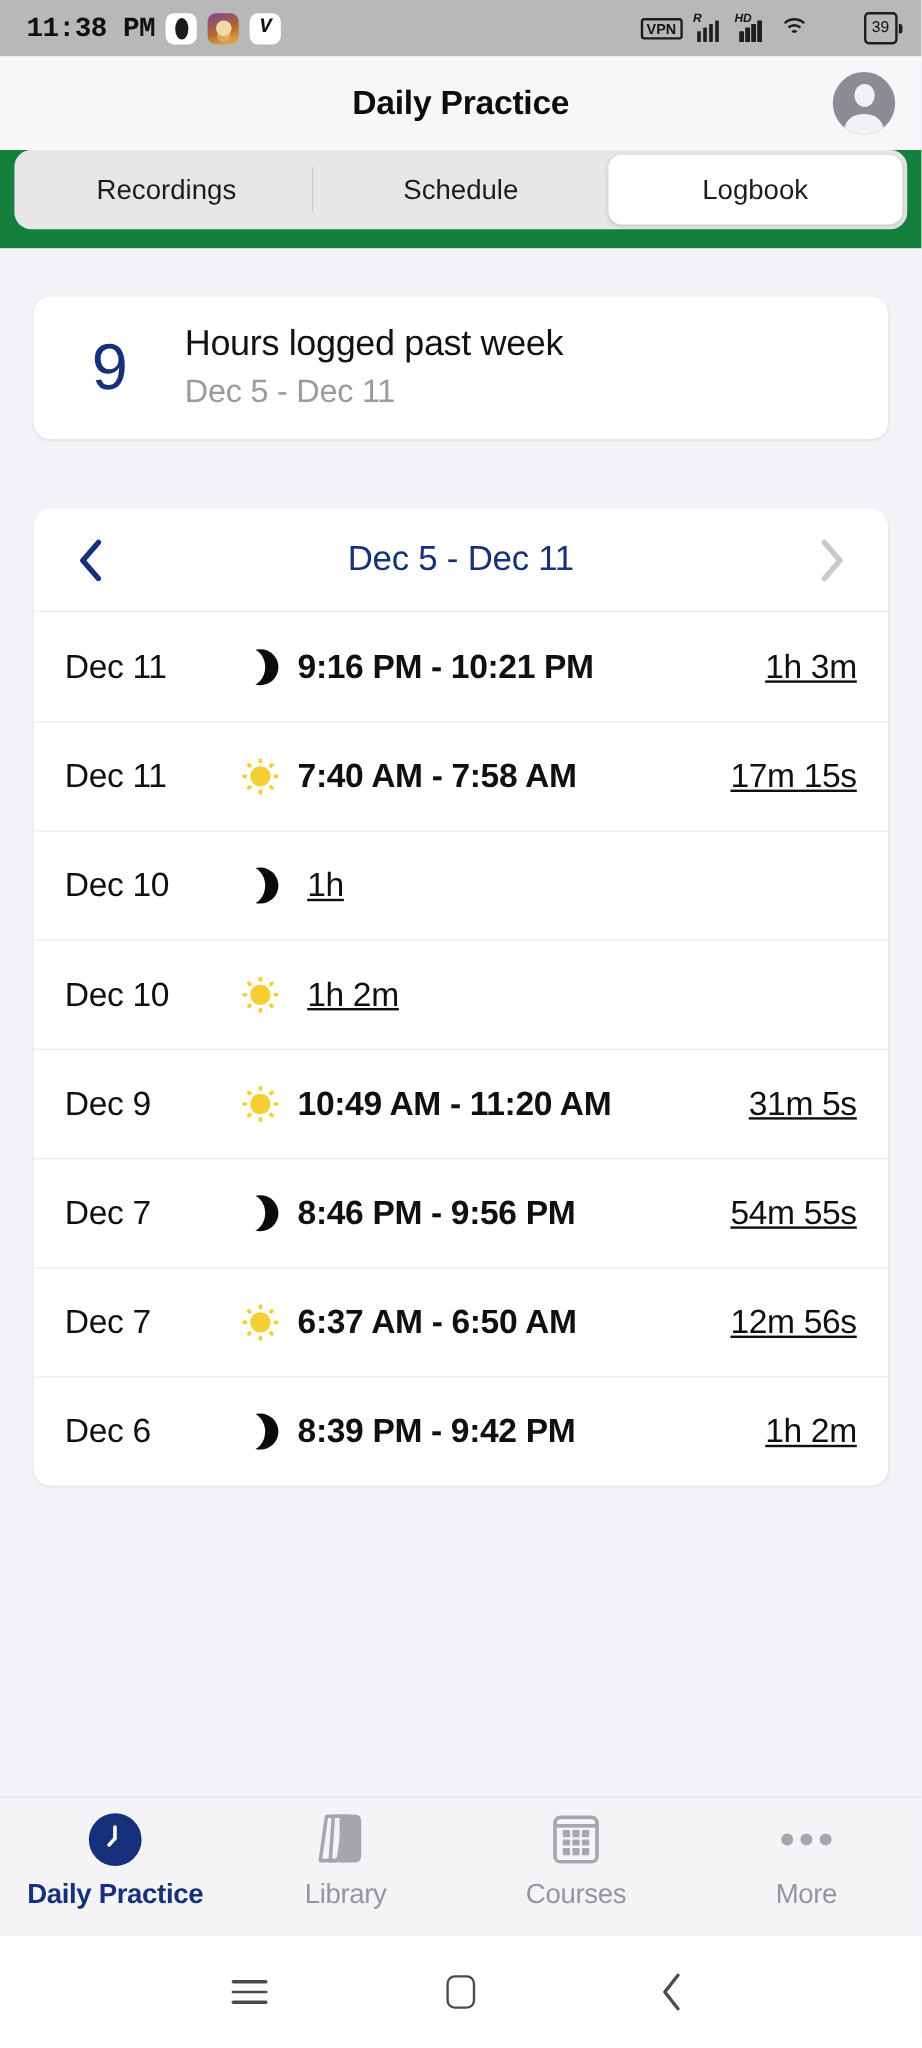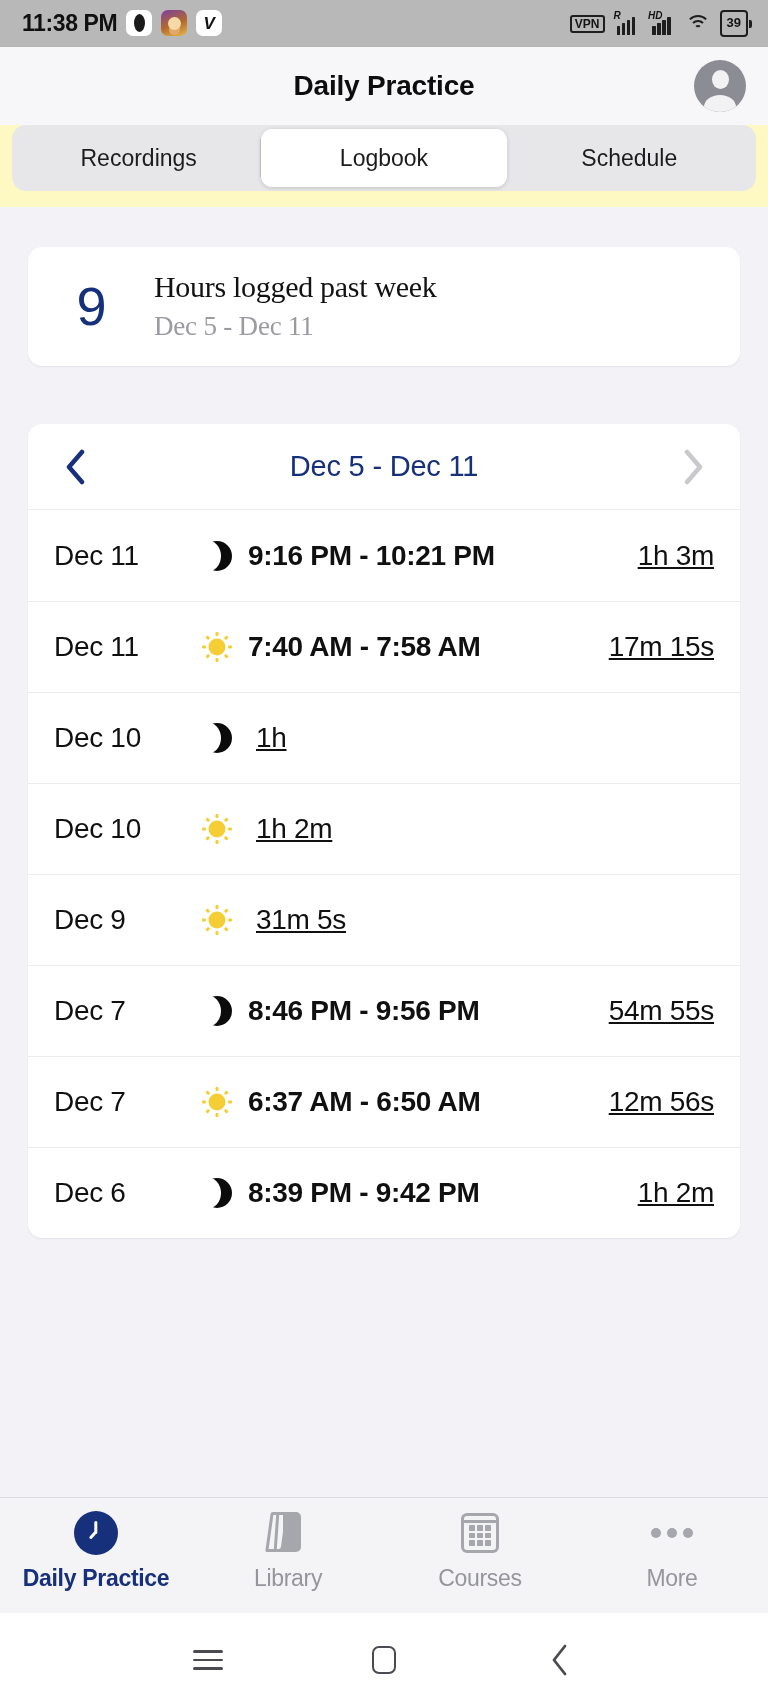--- a/index.html
+++ b/index.html
@@ -11,21 +11,21 @@
     overflow:hidden;
   }
   #phone { position:relative; width:768px; height:1707px; display:flex; flex-direction:column; background:#f2f2f7; }
 
   
   .statusbar {
     height:47px; flex:0 0 47px; background:#b8b8b8; color:#141414;
     display:flex; align-items:center; justify-content:space-between;
     padding:0 16px 0 22px;
   }
-  .sb-left { display:flex; align-items:flex-start; gap:9px; }
+  .sb-left { display:flex; align-items:flex-end; gap:9px;font-family:Liberation Mono, monospace; }
   .sb-clock { font-size:23px; font-weight:700; letter-spacing:-0.4px; color:#101010; }
   .sb-app { width:26px; height:26px; border-radius:7px; display:flex; align-items:center; justify-content:center; overflow:hidden; }
   .app-a { background:#ffffff; }
   .app-a i { display:block; width:11px; height:18px; border-radius:50%; background:#1a1a1a; }
   .app-b { background:linear-gradient(160deg,#7d3fa0 0%,#b36a2c 55%,#e8b84a 100%); }
   .app-b i { display:block; width:13px; height:13px; border-radius:50%; background:#f6d9a8; box-shadow:0 6px 0 -1px #e0a96b; }
   .app-c { background:#ffffff; font-size:17px; font-weight:700; font-style:italic; color:#111; line-height:1; }
   .sb-right { display:flex; align-items:center; gap:9px; }
   .vpn-box { border:2px solid #1e1e1e; border-radius:3px; padding:1px 3px; font-size:12px; font-weight:700; line-height:1; }
   .sig { position:relative; display:flex; align-items:flex-end; gap:1.5px; height:22px; padding-left:3px; }
@@ -34,49 +34,49 @@
   .sig b:nth-child(3){height:12px;} .sig b:nth-child(4){height:15px;} .sig b:nth-child(5){height:18px;}
   .sig .sup { position:absolute; top:-2px; left:0; font-size:10px; font-weight:700; line-height:1; }
   .sig .sup.hd { left:-1px; }
   .wifi { width:26px; height:20px; position:relative; }
   .wifi span { position:absolute; left:50%; transform:translateX(-50%); border:2.6px solid #1e1e1e;
     border-bottom-color:transparent; border-left-color:transparent; border-right-color:transparent; border-radius:50%; }
   .wifi .w1 { width:25px; height:25px; top:1px; }
   .wifi .w2 { width:16px; height:16px; top:6px; }
   .wifi .w3 { width:7px; height:7px; top:11px; }
   .batt { display:flex; align-items:center; }
-  .batt .body { border:2px solid #1e1e1e; border-radius:4px; padding:4px 5px; font-size:13px; font-weight:700; line-height:1.15; }
+  .batt .body { border:2px solid #1e1e1e; border-radius:4px; padding:4px 5px; font-size:13px; font-weight:400; line-height:1.15;margin-left:36px; }
   .batt .tip { width:3px; height:8px; background:#1e1e1e; border-radius:0 2px 2px 0; margin-left:1px; }
 
   
   .appbar { background:#f7f7f9; flex:0 0 78px; display:flex; align-items:center; padding:0 22px; position:relative; }
   .app-title { flex:1; text-align:center; font-size:28px; font-weight:700; color:#0d0d0d; letter-spacing:-0.2px; }
   .avatar { position:absolute; right:22px; top:50%; transform:translateY(-50%); width:52px; height:52px; border-radius:50%;
     background:#8c8c94; display:flex; align-items:flex-end; justify-content:center; overflow:hidden; }
   .avatar .head { position:absolute; top:10px; width:17px; height:19px; border-radius:50%; background:#f2f2f4; }
   .avatar .body { position:absolute; bottom:-7px; width:32px; height:24px; border-radius:50% 50% 0 0; background:#f2f2f4; }
 
   
-  .segwrap { flex:0 0 82px; background:#fef9c3; padding:0 12px 12px; }
+  .segwrap { flex:0 0 82px; background:#15803d; padding:0 12px 12px; }
   .segment { height:66px; background:#e7e7ea; border-radius:14px; display:flex; padding:4px; position:relative; }
   .seg-btn { flex:1; display:flex; align-items:center; justify-content:center; font-size:23px; color:#1c1c1e;
     border-radius:11px; position:relative; }
   .seg-btn.active { background:#ffffff; box-shadow:0 1px 4px rgba(0,0,0,.16); font-weight:400; }
   .seg-div { position:absolute; top:14px; bottom:14px; width:1px; background:#c9c9cf; }
   .seg-div.d1 { left:33.33%; }
 
   
   .content { flex:1; background:#f2f2f7; padding:0 28px; overflow:hidden; position:relative; }
 
   .card { background:#ffffff; border-radius:14px; box-shadow:0 1px 2px rgba(0,0,0,.07); overflow:hidden; }
   .stats-card { margin-top:40px; }
   .stat-row { display:flex; align-items:center; padding:22px 0 24px; }
   .stat-row + .stat-row { border-top:1px solid #ececf0; }
   .stat-num { width:126px; flex:0 0 126px; text-align:center; font-size:54px; font-weight:400; color:#16307c; line-height:1; letter-spacing:-1px; }
-  .stat-text { flex:1;font-family:Liberation Serif, serif; }
+  .stat-text { flex:1; }
   .stat-label { font-size:30px; color:#121212; line-height:1.18; letter-spacing:-0.3px; }
   .stat-sub { font-size:27px; color:#9a9aa0; margin-top:7px; letter-spacing:-0.2px; }
 
   .log-card { margin-top:58px; }
   .weeknav { height:86px; display:flex; align-items:center; padding:0 26px; border-bottom:1px solid #ececf0; }
   .chev { width:42px; height:42px; display:flex; align-items:center; justify-content:center; }
   .chev svg { display:block; }
   .weeknav .range { flex:1; text-align:center; font-size:29px; color:#16307c; font-weight:400; letter-spacing:-0.2px; }
 
   .log-row { height:91px; display:flex; align-items:center; padding:0 26px; }
@@ -174,25 +174,25 @@
         <span class="body"></span>
     </div>
   </div>
 
   <div class="segwrap">
     <div class="segment">
       <div class="seg-btn">
         <span>Recordings</span>
       </div>
       <div class="seg-div d1"></div>
+      <div class="seg-btn">
+        <span>Schedule</span>
+      </div>
       <div class="seg-btn active">
         <span>Logbook</span>
-      </div>
-      <div class="seg-btn">
-        <span>Schedule</span>
       </div>
     </div>
   </div>
 
   <div class="content">
 
     <div class="card stats-card">
       <div class="stat-row">
         <div class="stat-num">9</div>
         <div class="stat-text">
@@ -276,20 +276,21 @@
                 <span class="ray" style="transform: translate(-50%, -50%) rotate(0deg) translateY(-13px);"></span>
                 <span class="ray" style="transform: translate(-50%, -50%) rotate(45deg) translateY(-13px);"></span>
                 <span class="ray" style="transform: translate(-50%, -50%) rotate(90deg) translateY(-13px);"></span>
                 <span class="ray" style="transform: translate(-50%, -50%) rotate(135deg) translateY(-13px);"></span>
                 <span class="ray" style="transform: translate(-50%, -50%) rotate(180deg) translateY(-13px);"></span>
                 <span class="ray" style="transform: translate(-50%, -50%) rotate(225deg) translateY(-13px);"></span>
                 <span class="ray" style="transform: translate(-50%, -50%) rotate(270deg) translateY(-13px);"></span>
                 <span class="ray" style="transform: translate(-50%, -50%) rotate(315deg) translateY(-13px);"></span>
               </span>
             </div>
+            <div class="lr-time">10:49 AM - 11:20 AM</div>
             <div class="lr-dur">31m 5s</div>
           </div>
           <div class="log-row">
             <div class="lr-date">Dec 7</div>
             <div class="lr-icon">
               <span class="moon"></span>
             </div>
             <div class="lr-time">8:46 PM - 9:56 PM</div>
             <div class="lr-dur">54m 55s</div>
           </div>

